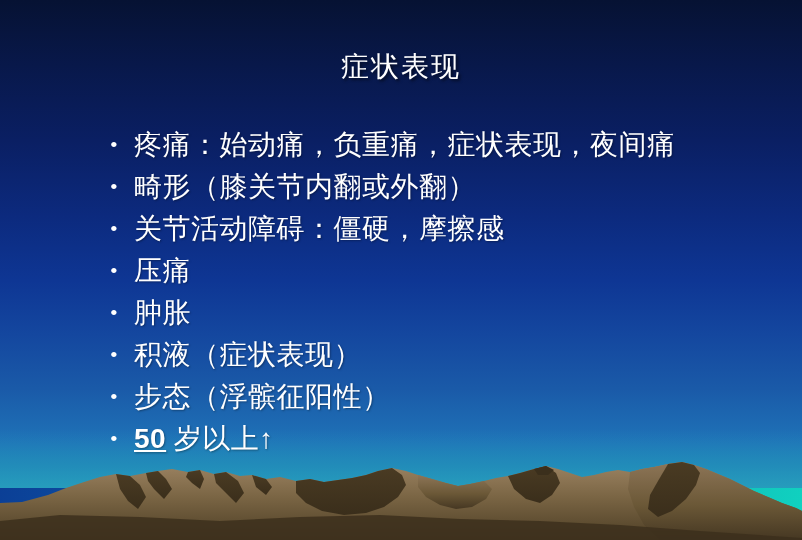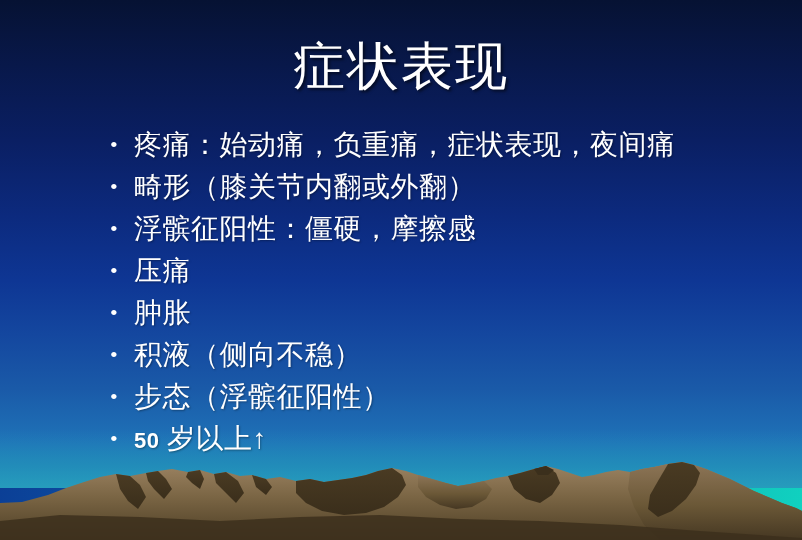--- a/index.html
+++ b/index.html
@@ -55,21 +55,21 @@
   }
 
   
   #title {
     position: absolute;
     left: 0;
     top: 40px;
     width: 802px;
     text-align: center;
     color: #ffffff;
-    font-size: 52px;
+    font-size: 28px;
     line-height: 54px;
     letter-spacing: 2px;
     text-shadow: 2px 2px 3px rgba(0,0,0,0.55);
     white-space: nowrap;
   }
 
   
   #bullets {
     position: absolute;
     left: 110px;
@@ -100,21 +100,22 @@
     white-space: nowrap;
     letter-spacing: 0.5px;
     text-shadow: 1px 1px 2px rgba(0,0,0,0.35);
   }
   .bullet-text.mixed {
     font-family: "Liberation Serif", "DejaVu Serif", serif;
   }
   .bullet-text .num {
     font-family: "Liberation Sans", "DejaVu Sans", sans-serif;
     font-weight: bold;
-    font-size: 22px;
+    font-size: 28px;
+    text-decoration: underline;
   }
 </style>
 </head>
 <body>
 
 <div id="slide">
 
   <div class="sky-haze"></div>
   <div class="sea-right"></div>
 
@@ -181,36 +182,36 @@
       <span class="bullet-text">疼痛：始动痛，负重痛，症状表现，夜间痛</span>
     </div>
 
     <div class="bullet-row">
       <span class="bullet-dot">•</span>
       <span class="bullet-text">畸形（膝关节内翻或外翻）</span>
     </div>
 
     <div class="bullet-row">
       <span class="bullet-dot">•</span>
-      <span class="bullet-text">浮髌征阳性：僵硬，摩擦感</span>
+      <span class="bullet-text">关节活动障碍：僵硬，摩擦感</span>
     </div>
 
     <div class="bullet-row">
       <span class="bullet-dot">•</span>
       <span class="bullet-text">压痛</span>
     </div>
 
     <div class="bullet-row">
       <span class="bullet-dot">•</span>
       <span class="bullet-text">肿胀</span>
     </div>
 
     <div class="bullet-row">
       <span class="bullet-dot">•</span>
-      <span class="bullet-text">积液（侧向不稳）</span>
+      <span class="bullet-text">积液（症状表现）</span>
     </div>
 
     <div class="bullet-row">
       <span class="bullet-dot">•</span>
       <span class="bullet-text">步态（浮髌征阳性）</span>
     </div>
 
     <div class="bullet-row">
       <span class="bullet-dot">•</span>
       <span class="bullet-text mixed"><span class="num">50</span><span> 岁以上↑</span></span>

